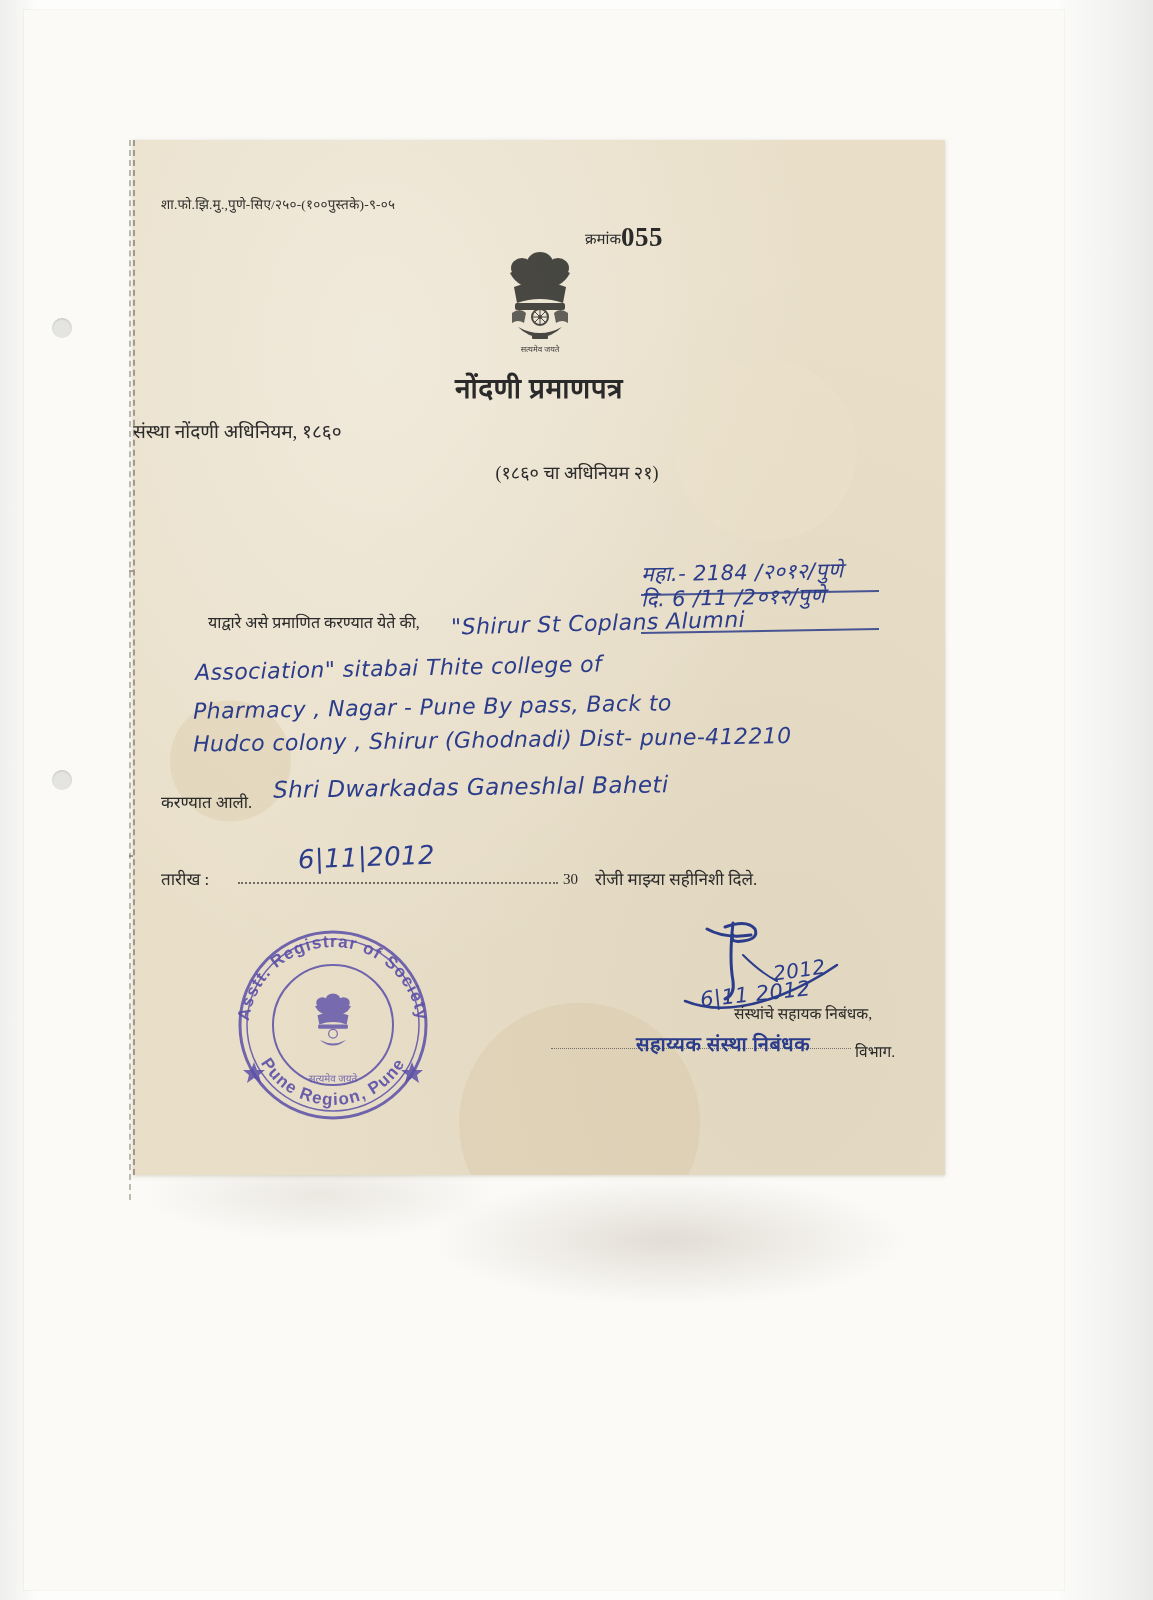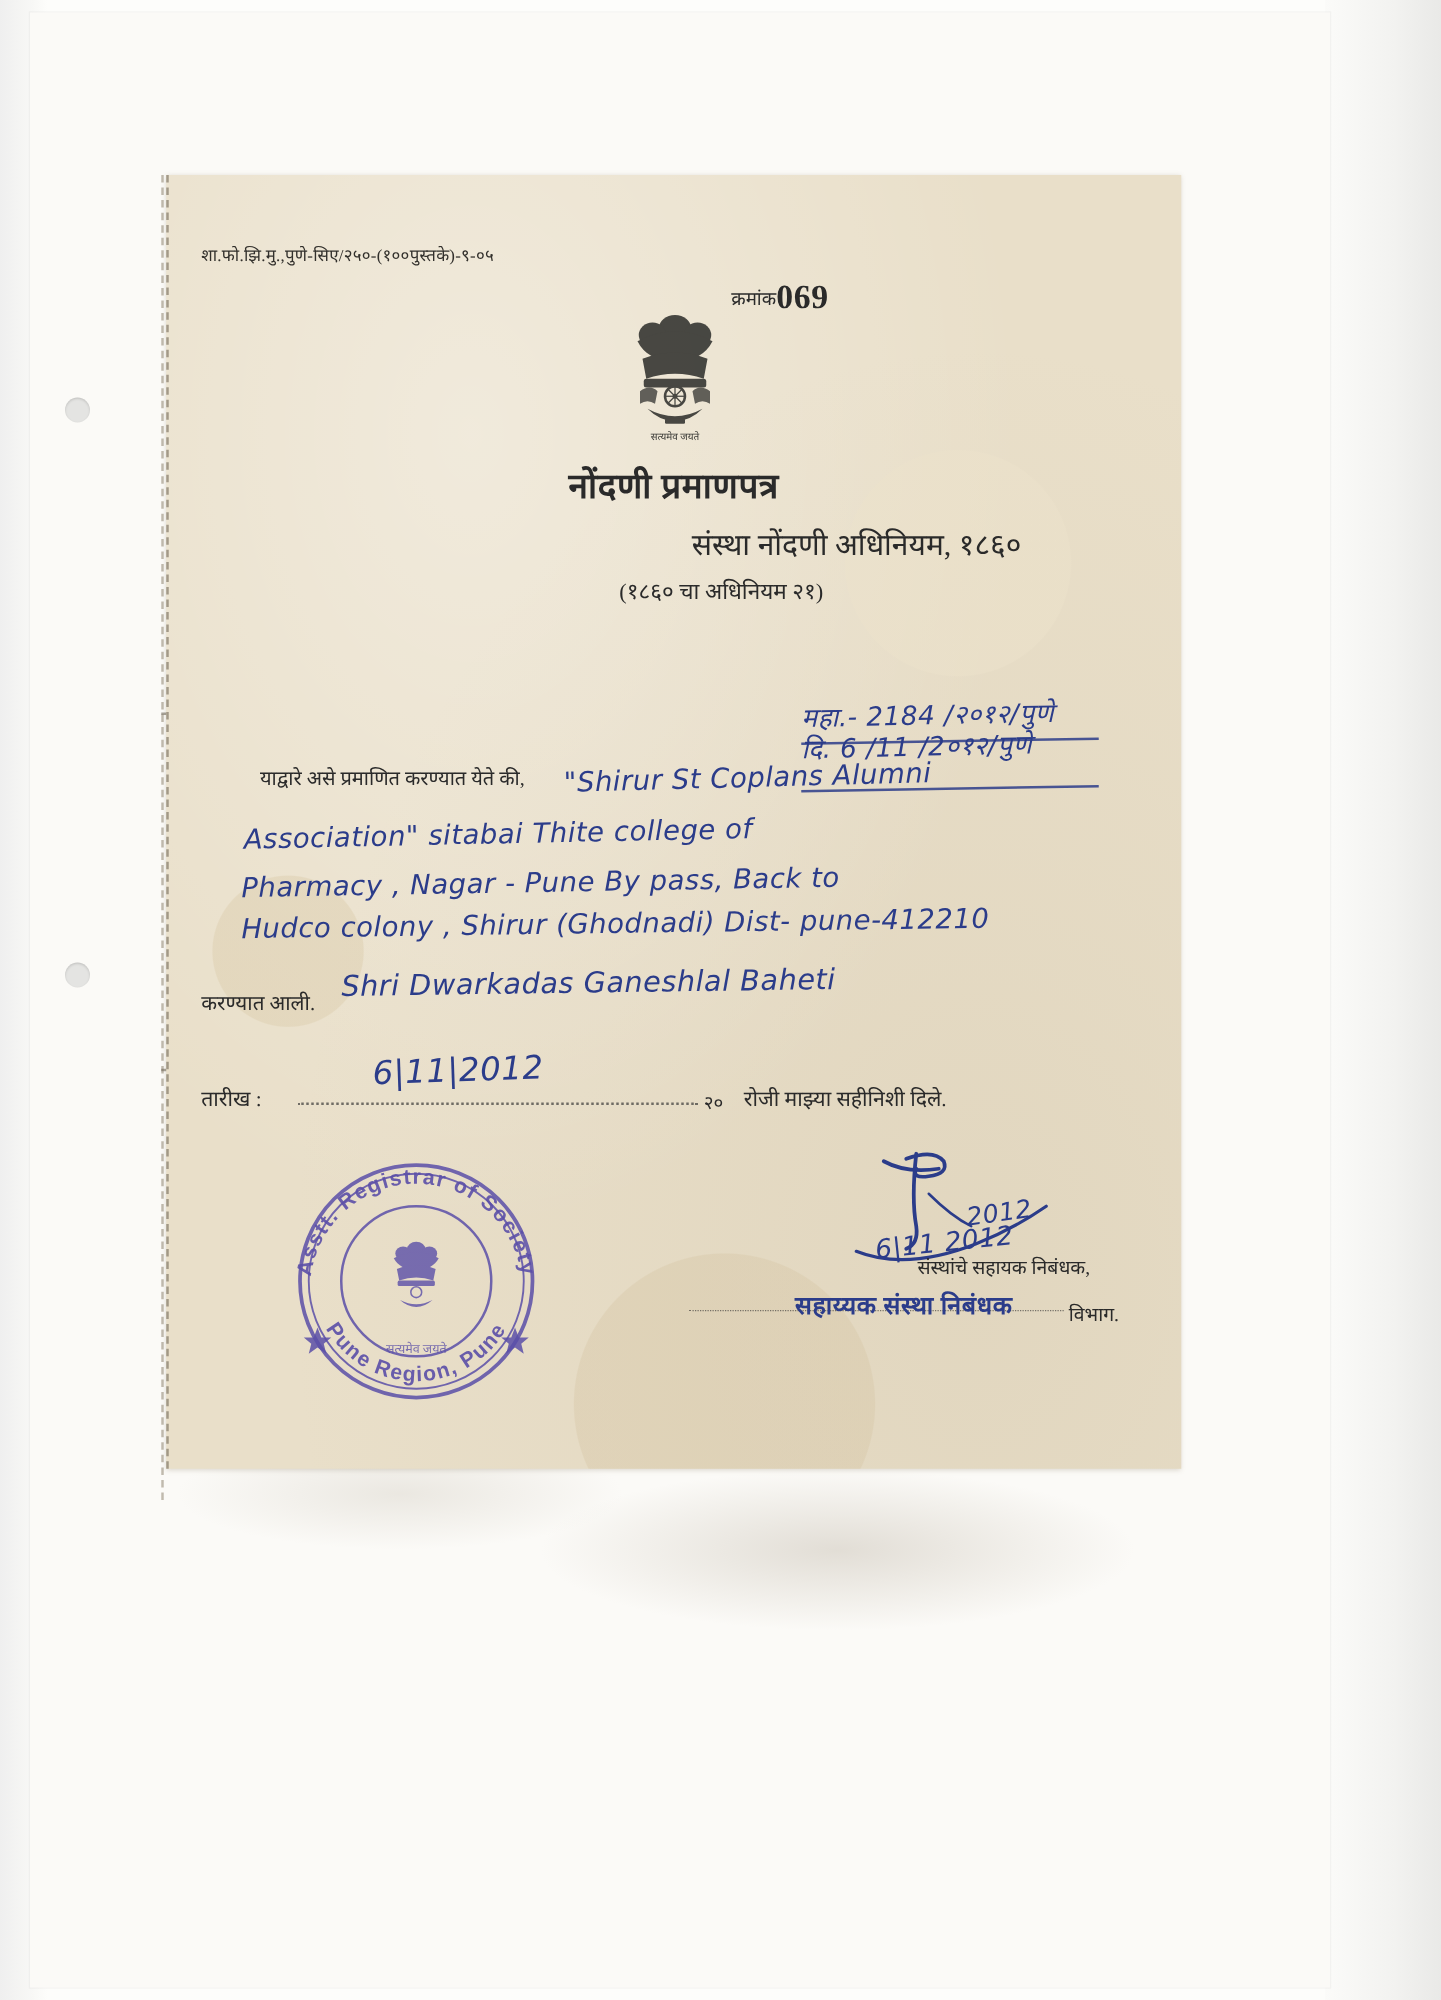--- a/index.html
+++ b/index.html
@@ -145,22 +145,22 @@
     width: 812px;
     text-align: center;
     font-size: 28px;
     font-weight: bold;
     letter-spacing: .5px;
   }
   #title-act {
     position: absolute;
     left: 0; top: 278px;
     width: 684px;
-    text-align: right;
-    font-size: 24px;
+    text-align: left;
+    font-size: 19px;
   }
   #title-act-no {
     position: absolute;
     left: 0; top: 320px;
     width: 888px;
     text-align: center;
     font-size: 18px;
   }
   #reg-no-label {
     position: absolute;
@@ -394,21 +394,21 @@
   <div id="scan-smudge-2"></div>
 </div>
 
 <div id="certificate">
   <div id="paper-texture"></div>
   <div id="perforation"></div>
 
   <div id="form-code" class="dev">शा.फो.झि.मु.,पुणे-सिए/२५०-(१००पुस्तके)-९-०५</div>
 
   <div id="serial-row">
-    <span id="serial-label" class="dev">क्रमांक</span><span id="serial-number" class="dev">069</span>
+    <span id="serial-label" class="dev">क्रमांक</span><span id="serial-number" class="dev">055</span>
   </div>
 
   <div id="emblem">
     <svg viewBox="0 0 84 112" width="84" height="112" aria-hidden="true">
       <g fill="#3a3a36">
 
         <ellipse cx="42" cy="20" rx="13" ry="11"></ellipse>
         <ellipse cx="24" cy="25" rx="11" ry="10"></ellipse>
         <ellipse cx="60" cy="25" rx="11" ry="10"></ellipse>
 
@@ -455,21 +455,21 @@
   <div id="society-name-l2" class="hand">Association" sitabai Thite college of</div>
   <div id="society-name-l3" class="hand">Pharmacy , Nagar - Pune By pass, Back to</div>
   <div id="society-name-l4" class="hand">Hudco colony , Shirur (Ghodnadi) Dist- pune-412210</div>
 
   <div id="clause-3" class="dev">करण्यात आली.</div>
   <div id="person-name" class="hand">Shri Dwarkadas Ganeshlal Baheti</div>
 
   <div id="date-label" class="dev">तारीख :</div>
   <div id="date-dotted"></div>
   <div id="date-value" class="hand">6|11|2012</div>
-  <div id="date-year-suffix" class="dev">२०</div>
+  <div id="date-year-suffix" class="dev">30</div>
   <div id="date-trailing" class="dev">रोजी माझ्या सहीनिशी दिले.</div>
 
   <div id="stamp">
     <svg viewBox="0 0 230 230" width="230" height="230" aria-hidden="true">
       <defs>
         <path id="arc-top" d="M 30 122 A 85 85 0 0 1 200 122" fill="none"></path>
         <path id="arc-bottom" d="M 32 112 A 83 83 0 0 0 198 112" fill="none"></path>
       </defs>
       <g stroke="#5b4fa8" fill="none" opacity=".85">
         <circle cx="115" cy="115" r="93" stroke-width="3"></circle>

